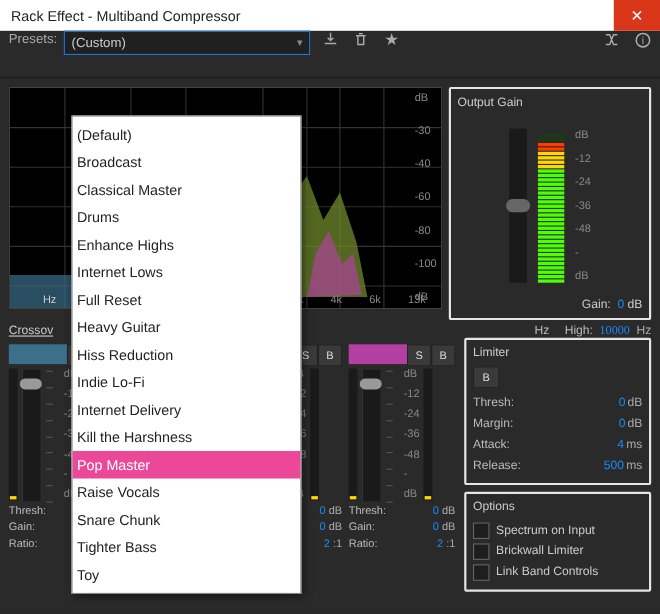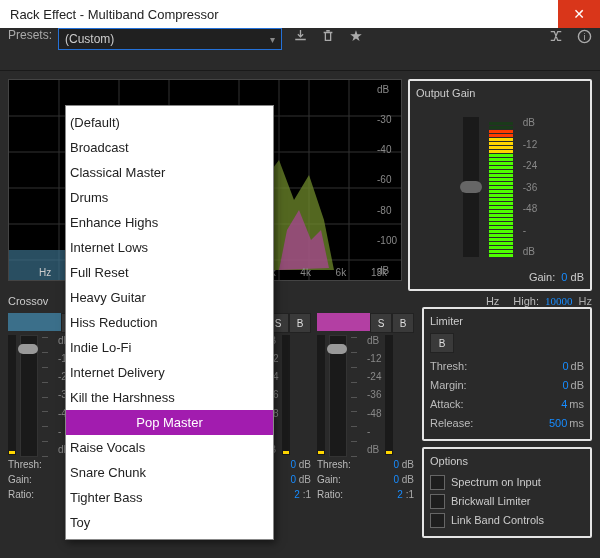--- a/index.html
+++ b/index.html
@@ -33,21 +33,21 @@
 .meter .led{height:3px;background:#1a3a1a;}
 .meter .led.on{background:#4eff00;}
 .meter .led.ylw{background:#ffd600;}
 .meter .led.red{background:#ff3b00;}
 .og-scl{display:flex;flex-direction:column;justify-content:space-between;height:140px;font-size:10px;color:#888;}
 .og-val{font-size:11px;color:#ccc;text-align:right;margin-top:2px;}
 .og-val .v{color:#178cff;}
 
 
 .xover{margin-top:4px;font-size:11px;color:#bbb;display:flex;gap:6px;align-items:center;}
-.xover .lbl{color:#ccc;}
+.xover .lbl{color:#ccc;text-decoration:underline;}
 .xover .v{color:#178cff;font-family:Liberation Serif, serif;}
 .xover .u{color:#aaa;}
 
 
 .bands{display:flex;gap:6px;margin-top:6px;}
 .band{width:97px;}
 .band-hdr{display:flex;height:18px;}
 .swatch{flex:1;}
 .sb{display:flex;}
 .sbtn{width:20px;height:18px;background:#3a3a3a;border:1px solid #222;color:#ddd;font-size:10px;display:flex;align-items:center;justify-content:center;}
@@ -67,21 +67,21 @@
 
 .kv{display:flex;justify-content:space-between;font-size:11px;line-height:19px;}
 .kv .v{color:#178cff;}
 .kv .u{color:#aaa;margin-left:2px;}
 .chkrow{display:flex;align-items:center;gap:6px;font-size:11px;color:#ccc;line-height:19px;}
 .chk{width:13px;height:13px;border:1px solid #666;background:#1e1e1e;}
 
 
 .dropdown{position:absolute;left:65px;top:34px;width:207px;background:#fff;color:#222;border:1px solid #888;box-shadow:2px 3px 8px rgba(0,0,0,0.5);z-index:100;padding:4px 0;font-size:13px;max-height:496px;}
 .dropdown .item{padding:5px 4px;}
-.dropdown .item.sel{background:#a21caf;color:#fff;text-align:center;}
+.dropdown .item.sel{background:#ec4899;color:#fff;}
 </style>
 </head>
 <body>
 
 <div class="titlebar">
   <span>Rack Effect - Multiband Compressor</span>
   <div class="close-btn">
     <span>✕</span>
   </div>
 </div>

